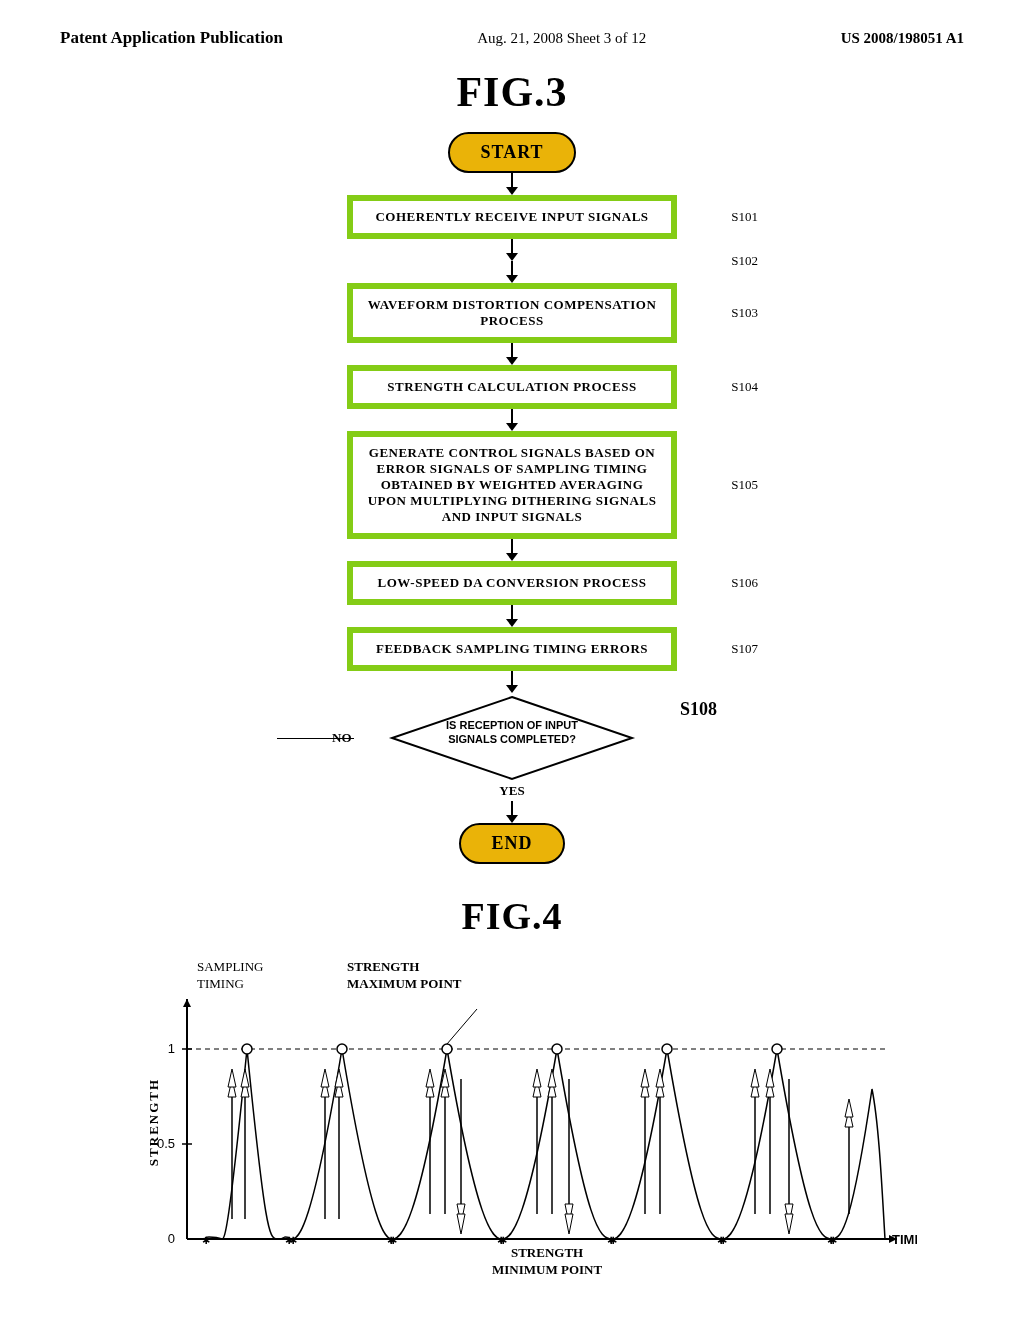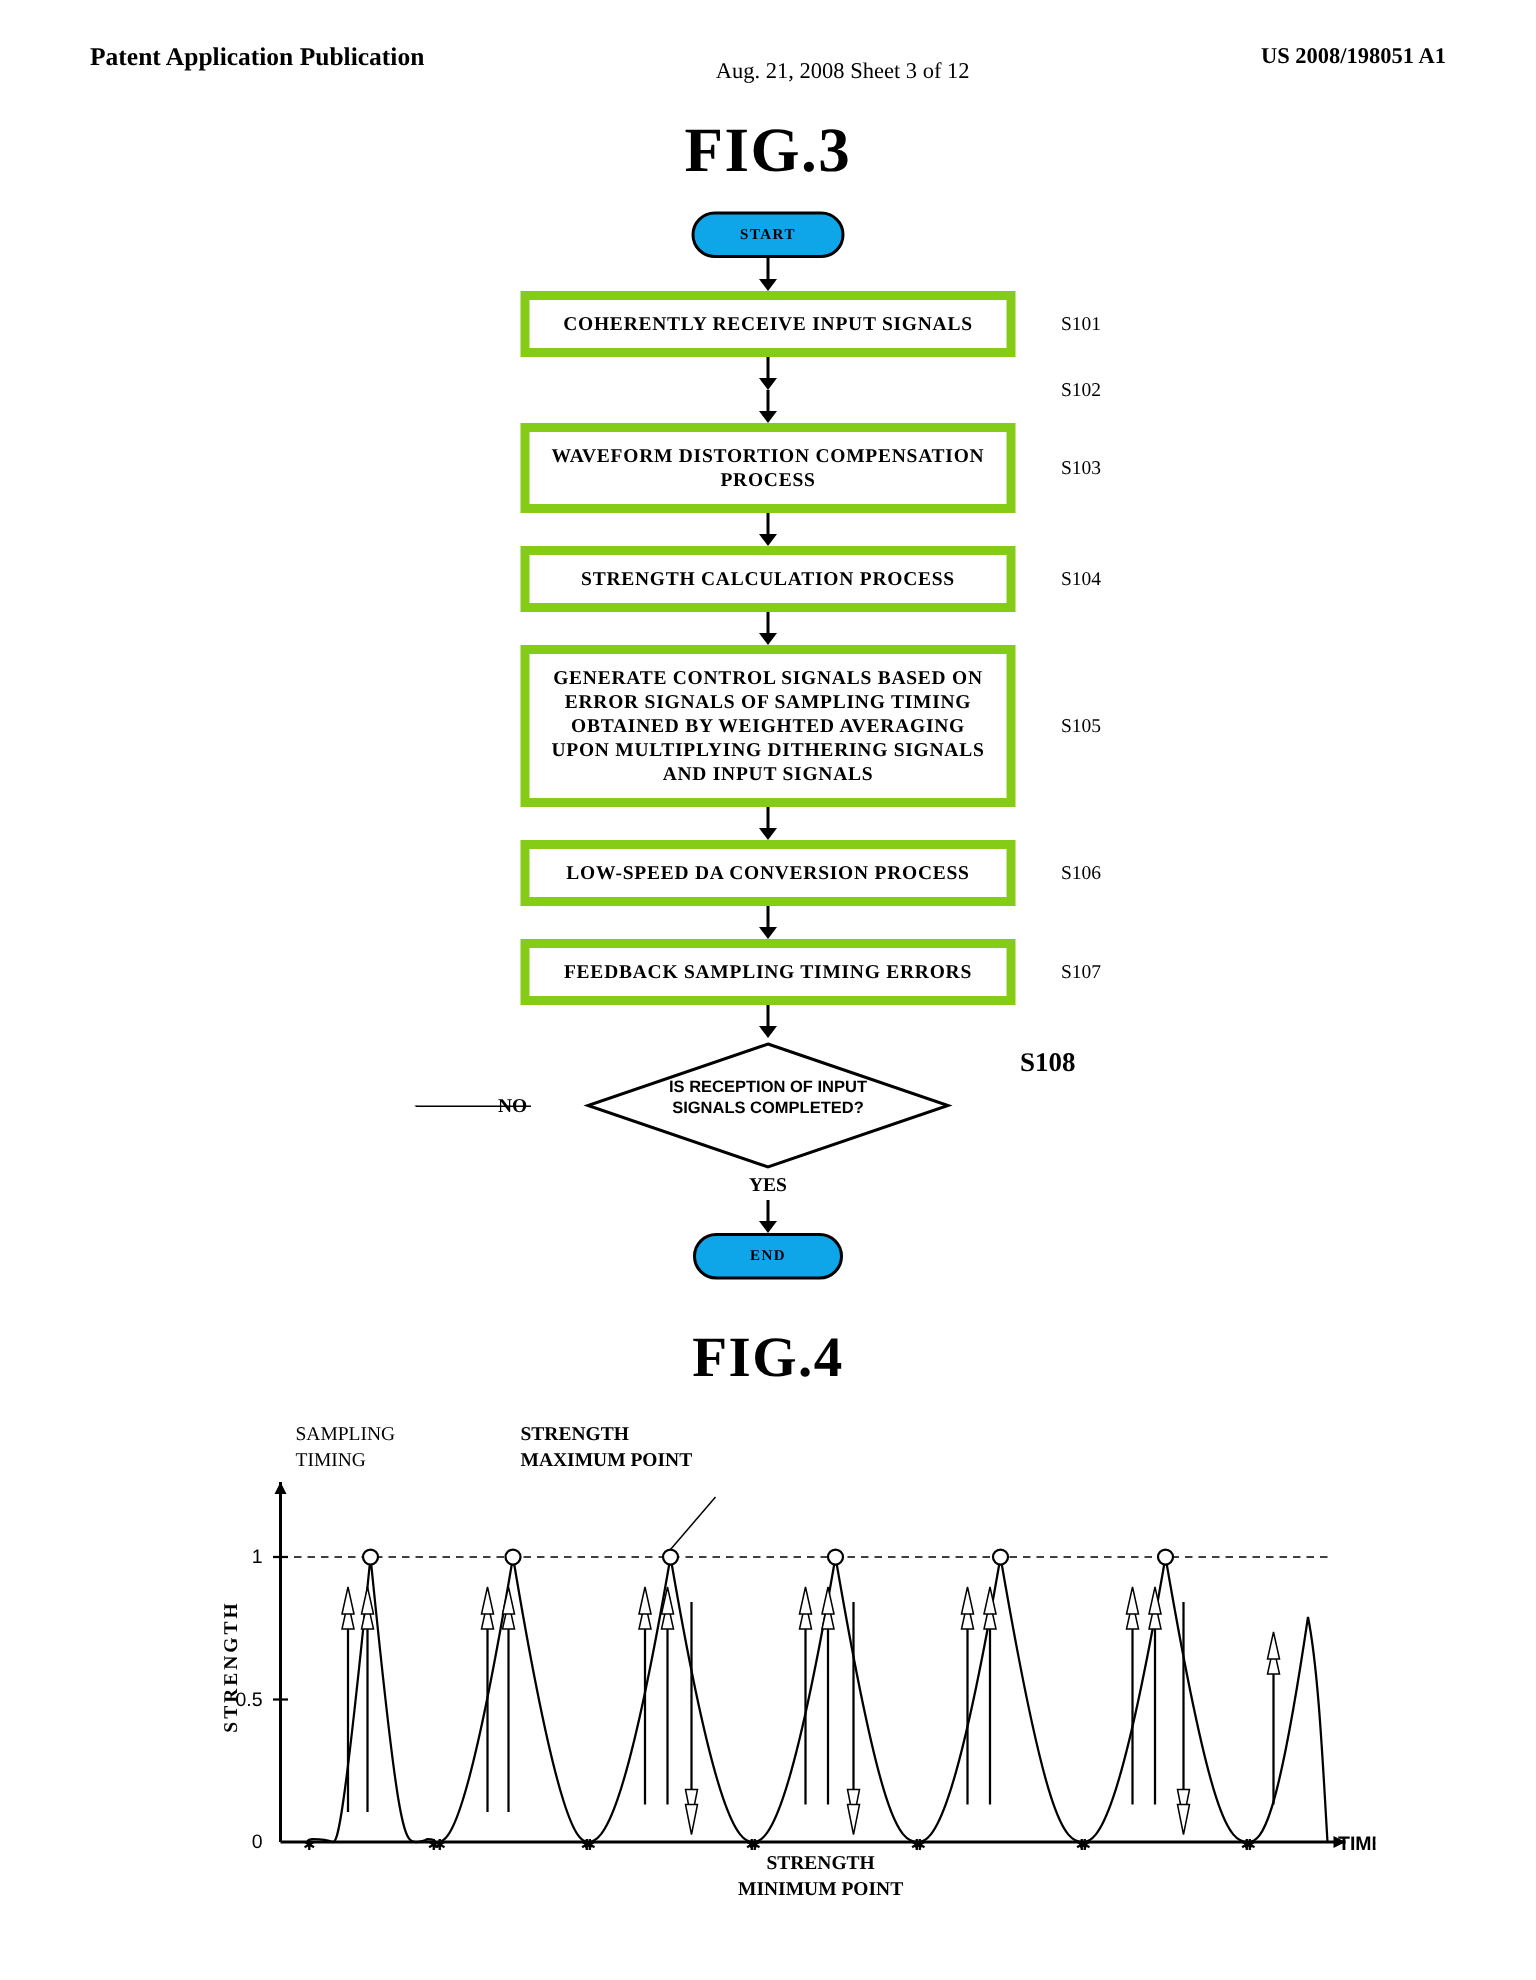--- a/index.html
+++ b/index.html
@@ -20,21 +20,21 @@
       padding: 28px 60px 10px 60px;
       border-bottom: none;
     }
     .header-left {
       font-size: 17px;
       font-weight: bold;
     }
     .header-center {
       font-size: 15px;
       text-align: center;
-      margin-top: 12px;
+      margin-top: 2px;
     }
     .header-right {
       font-size: 15px;
       font-weight: bold;
       margin-top: 2px;
     }
 
     
     .main-content {
       padding: 10px 60px 20px 60px;
@@ -83,32 +83,32 @@
       min-height: 52px;
     }
 
     .flow-box.very-tall {
       min-height: 90px;
     }
 
     .oval-shape {
       border: 2px solid #000;
       border-radius: 50px;
-      background: #0ea5e9;
+      background: #eab308;
       text-align: center;
-      font-size: 10px;
+      font-size: 18px;
       font-weight: bold;
       padding: 8px 30px;
       min-width: 100px;
       letter-spacing: 1px;
     }
 
     .step-label {
       position: absolute;
-      right: 38px;
+      right: 14px;
       top: 50%;
       transform: translateY(-50%);
       font-size: 13px;
     }
 
     .flow-item-wrapper {
       position: relative;
       width: 100%;
       display: flex;
       justify-content: center;

